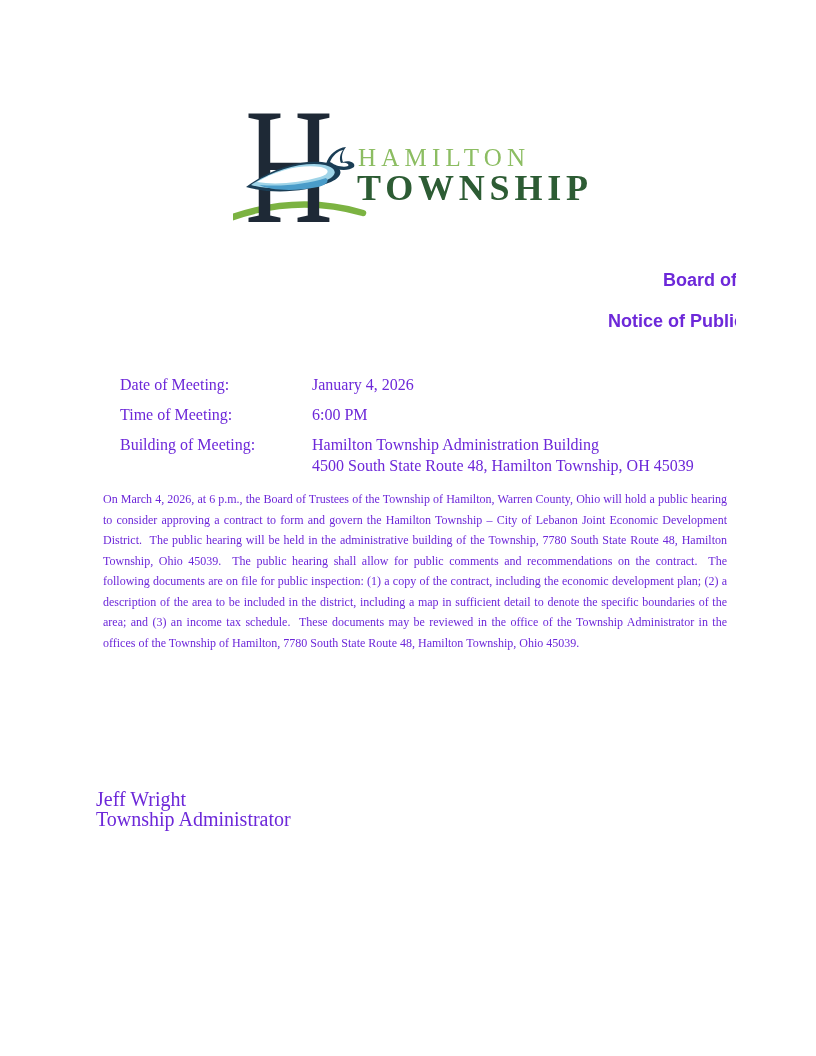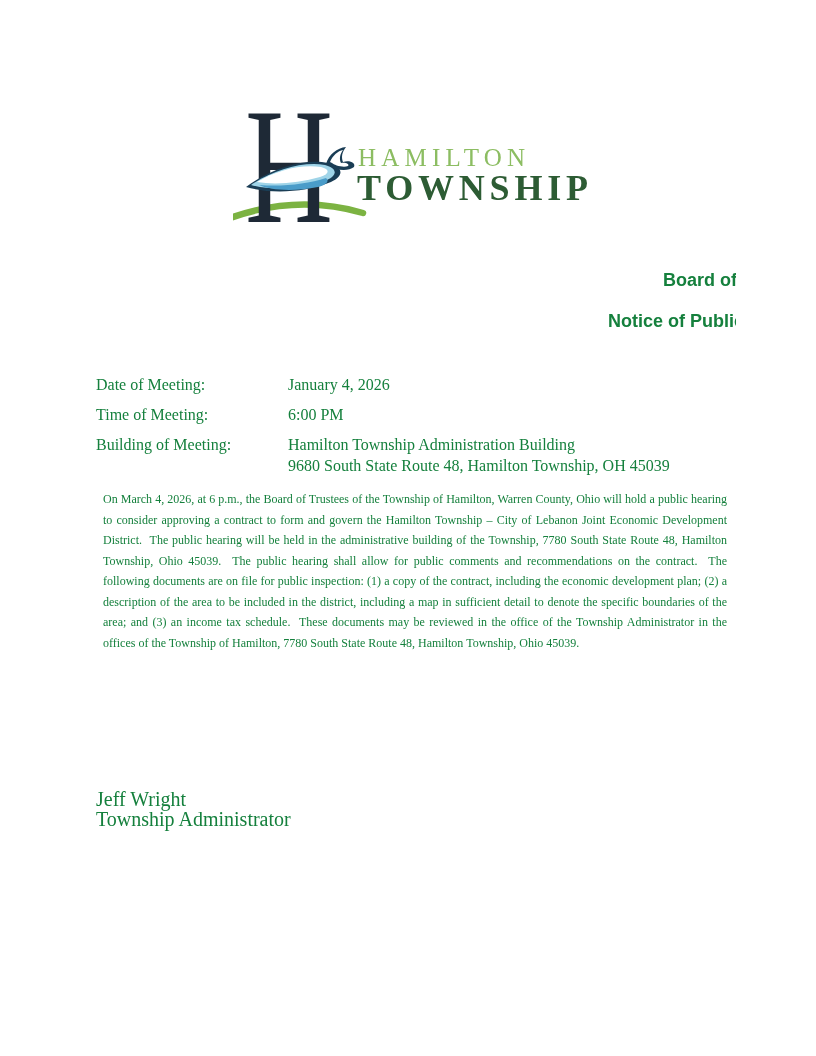--- a/index.html
+++ b/index.html
@@ -2,21 +2,21 @@
 <html><head>
 <meta charset="utf-8">
 <style>
   html, body { margin: 0; padding: 0; background: #ffffff; }
   .page {
     position: relative;
     width: 736px;
     height: 1056px;
     background: #ffffff;
     font-family: "Liberation Serif", serif;
-    color: #15803d;
+    color: #6d28d9;
     overflow: hidden;
   }
   .logo {
     position: absolute;
     left: 233px;
     top: 108px;
     width: 355px;
     height: 115px;
   }
   .logo svg { display: block; width: 100%; height: 100%; }
@@ -35,21 +35,21 @@
   .doc-subtitle { top: 310px; }
   .details {
     position: absolute;
     left: 96px;
     top: 374px;
     width: 624px;
     font-size: 16px;
     line-height: 21px;
   }
   .detail-row { display: flex; margin-bottom: 9px; }
-  .detail-label { width: 192px; flex: 0 0 192px; }
+  .detail-label { width: 192px; flex: 0 0 192px; margin-left: 24px; }
   .detail-value { flex: 1; }
   .paragraph {
     position: absolute;
     left: 100px;
     top: 486px;
     width: 624px;
     margin: 3px;
     font-size: 12px;
     line-height: 20.5px;
     text-align: justify;
@@ -99,21 +99,21 @@
       <div class="detail-value">January 4, 2026</div>
     </div>
     <div class="detail-row">
       <div class="detail-label">Time of Meeting:</div>
       <div class="detail-value">6:00 PM</div>
     </div>
     <div class="detail-row">
       <div class="detail-label">Building of Meeting:</div>
       <div class="detail-value">
         <div>Hamilton Township Administration Building</div>
-        <div>9680 South State Route 48, Hamilton Township, OH 45039</div>
+        <div>4500 South State Route 48, Hamilton Township, OH 45039</div>
       </div>
     </div>
   </div>
 
   <p class="paragraph">On March 4, 2026, at 6 p.m., the Board of Trustees of the Township of Hamilton, Warren County, Ohio will hold a public hearing to consider approving a contract to form and govern the Hamilton Township – City of Lebanon Joint Economic Development District.  The public hearing will be held in the administrative building of the Township, 7780 South State Route 48, Hamilton Township, Ohio 45039.  The public hearing shall allow for public comments and recommendations on the contract.  The following documents are on file for public inspection: (1) a copy of the contract, including the economic development plan; (2) a description of the area to be included in the district, including a map in sufficient detail to denote the specific boundaries of the area; and (3) an income tax schedule.  These documents may be reviewed in the office of the Township Administrator in the offices of the Township of Hamilton, 7780 South State Route 48, Hamilton Township, Ohio 45039.</p>
 
   <div class="signature">
     <div>Jeff Wright</div>
     <div>Township Administrator</div>
   </div>

